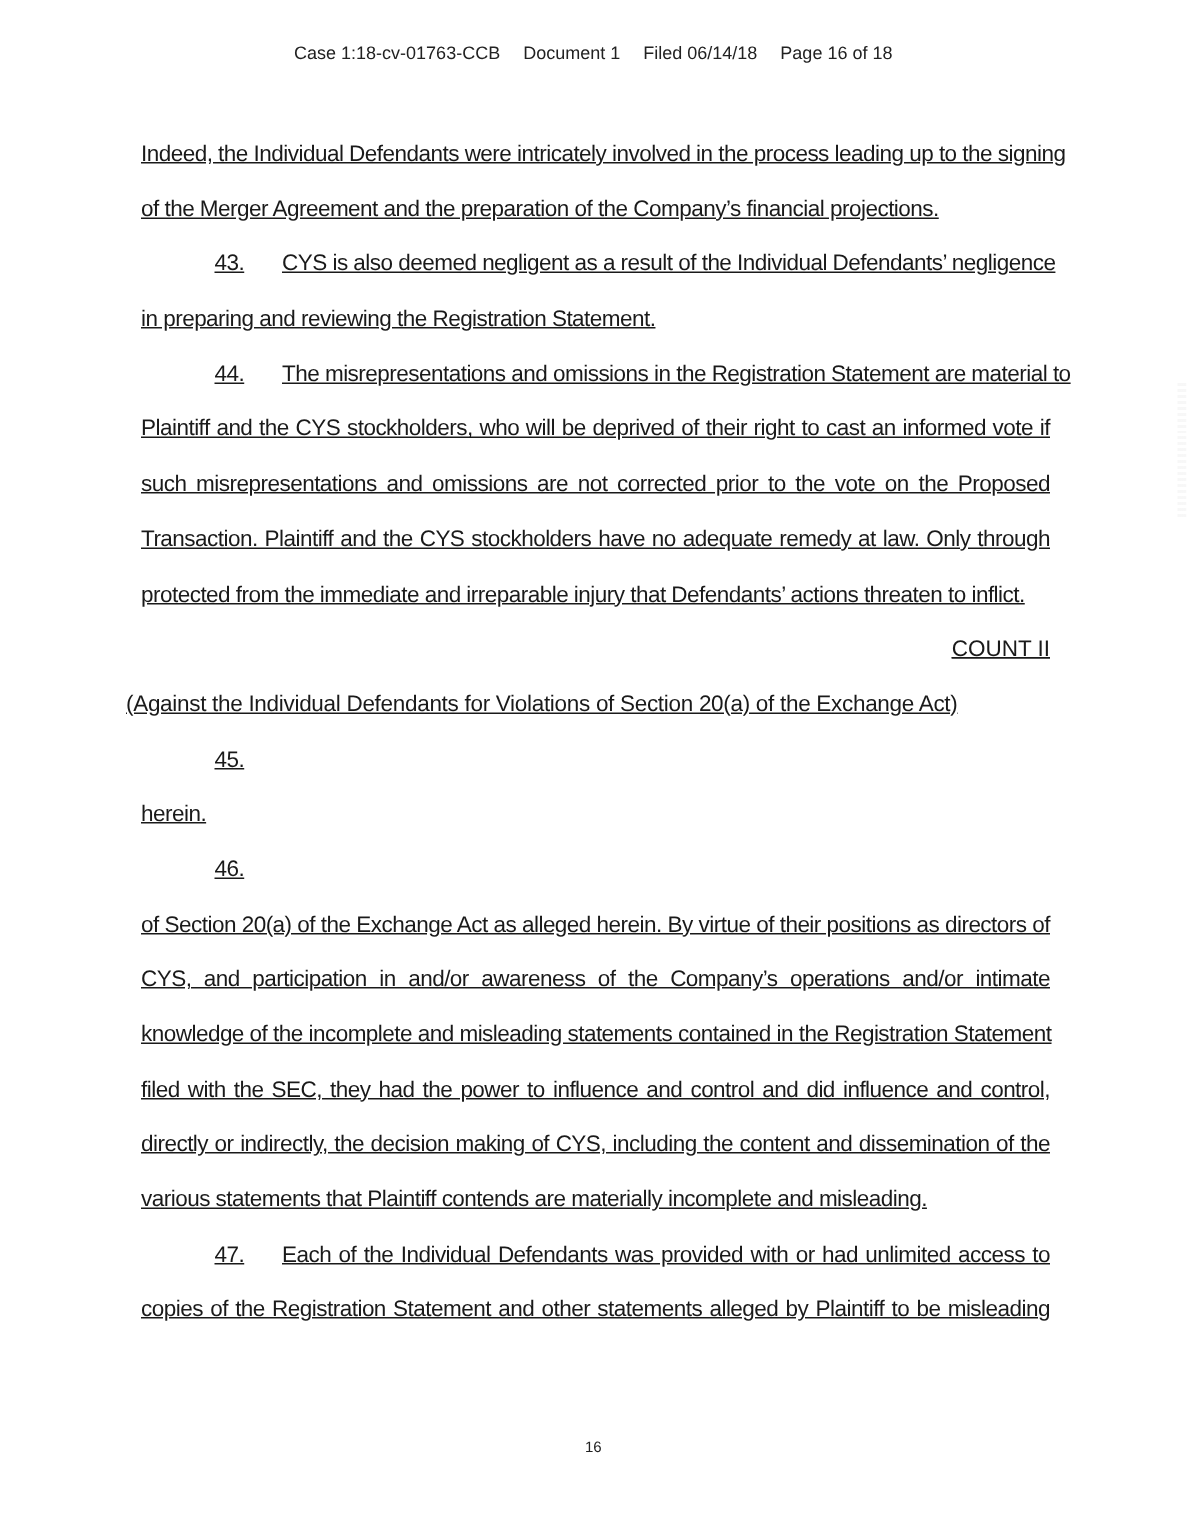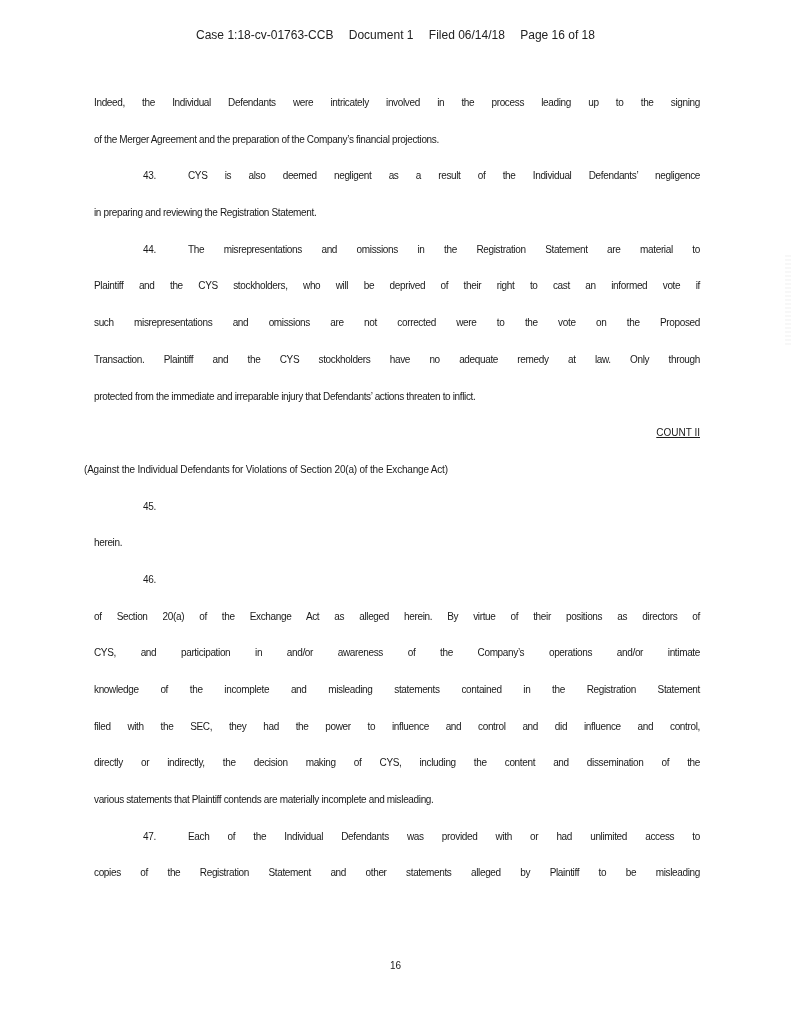--- a/index.html
+++ b/index.html
@@ -23,23 +23,24 @@
       text-align: center;
       font-size: 12px;
       color: #222;
       word-spacing: 0px;
     }
     .header span { margin: 0 6px; }
     .body-text {
       position: absolute;
       left: 94px;
       width: 606px;
-      font-size: 10px;
+      font-size: 15px;
       line-height: 36.7px;
       letter-spacing: -0.35px;
+      text-decoration: underline;
     }
     .line {
       display: block;
       height: 36.7px;
       white-space: nowrap;
       text-align: justify;
       text-align-last: justify;
     }
     .line.last {
       text-align: left;
@@ -117,21 +118,21 @@
     <span class="num">43.</span>
     <span class="rest">CYS is also deemed negligent as a result of the Individual Defendants’ negligence</span>
   </div>
   <span class="line last">in preparing and reviewing the Registration Statement.</span>
 
   <div class="indent-block line">
     <span class="num">44.</span>
     <span class="rest">The misrepresentations and omissions in the Registration Statement are material to</span>
   </div>
   <span class="line">Plaintiff and the CYS stockholders, who will be deprived of their right to cast an informed vote if</span>
-  <span class="line">such misrepresentations and omissions are not corrected were to the vote on the Proposed</span>
+  <span class="line">such misrepresentations and omissions are not corrected prior to the vote on the Proposed</span>
   <span class="line">Transaction.  Plaintiff and the CYS stockholders have no adequate remedy at law.  Only through</span>
   <span class="line last">protected from the immediate and irreparable injury that Defendants’ actions threaten to inflict.</span>
 
   <span class="heading">COUNT II</span>
   <span class="subheading">(Against the Individual Defendants for Violations of Section 20(a) of the Exchange Act)</span>
 
   <div class="indent-block line">
     <span class="num">45.</span>
   </div>
   <span class="line last">herein.</span>

